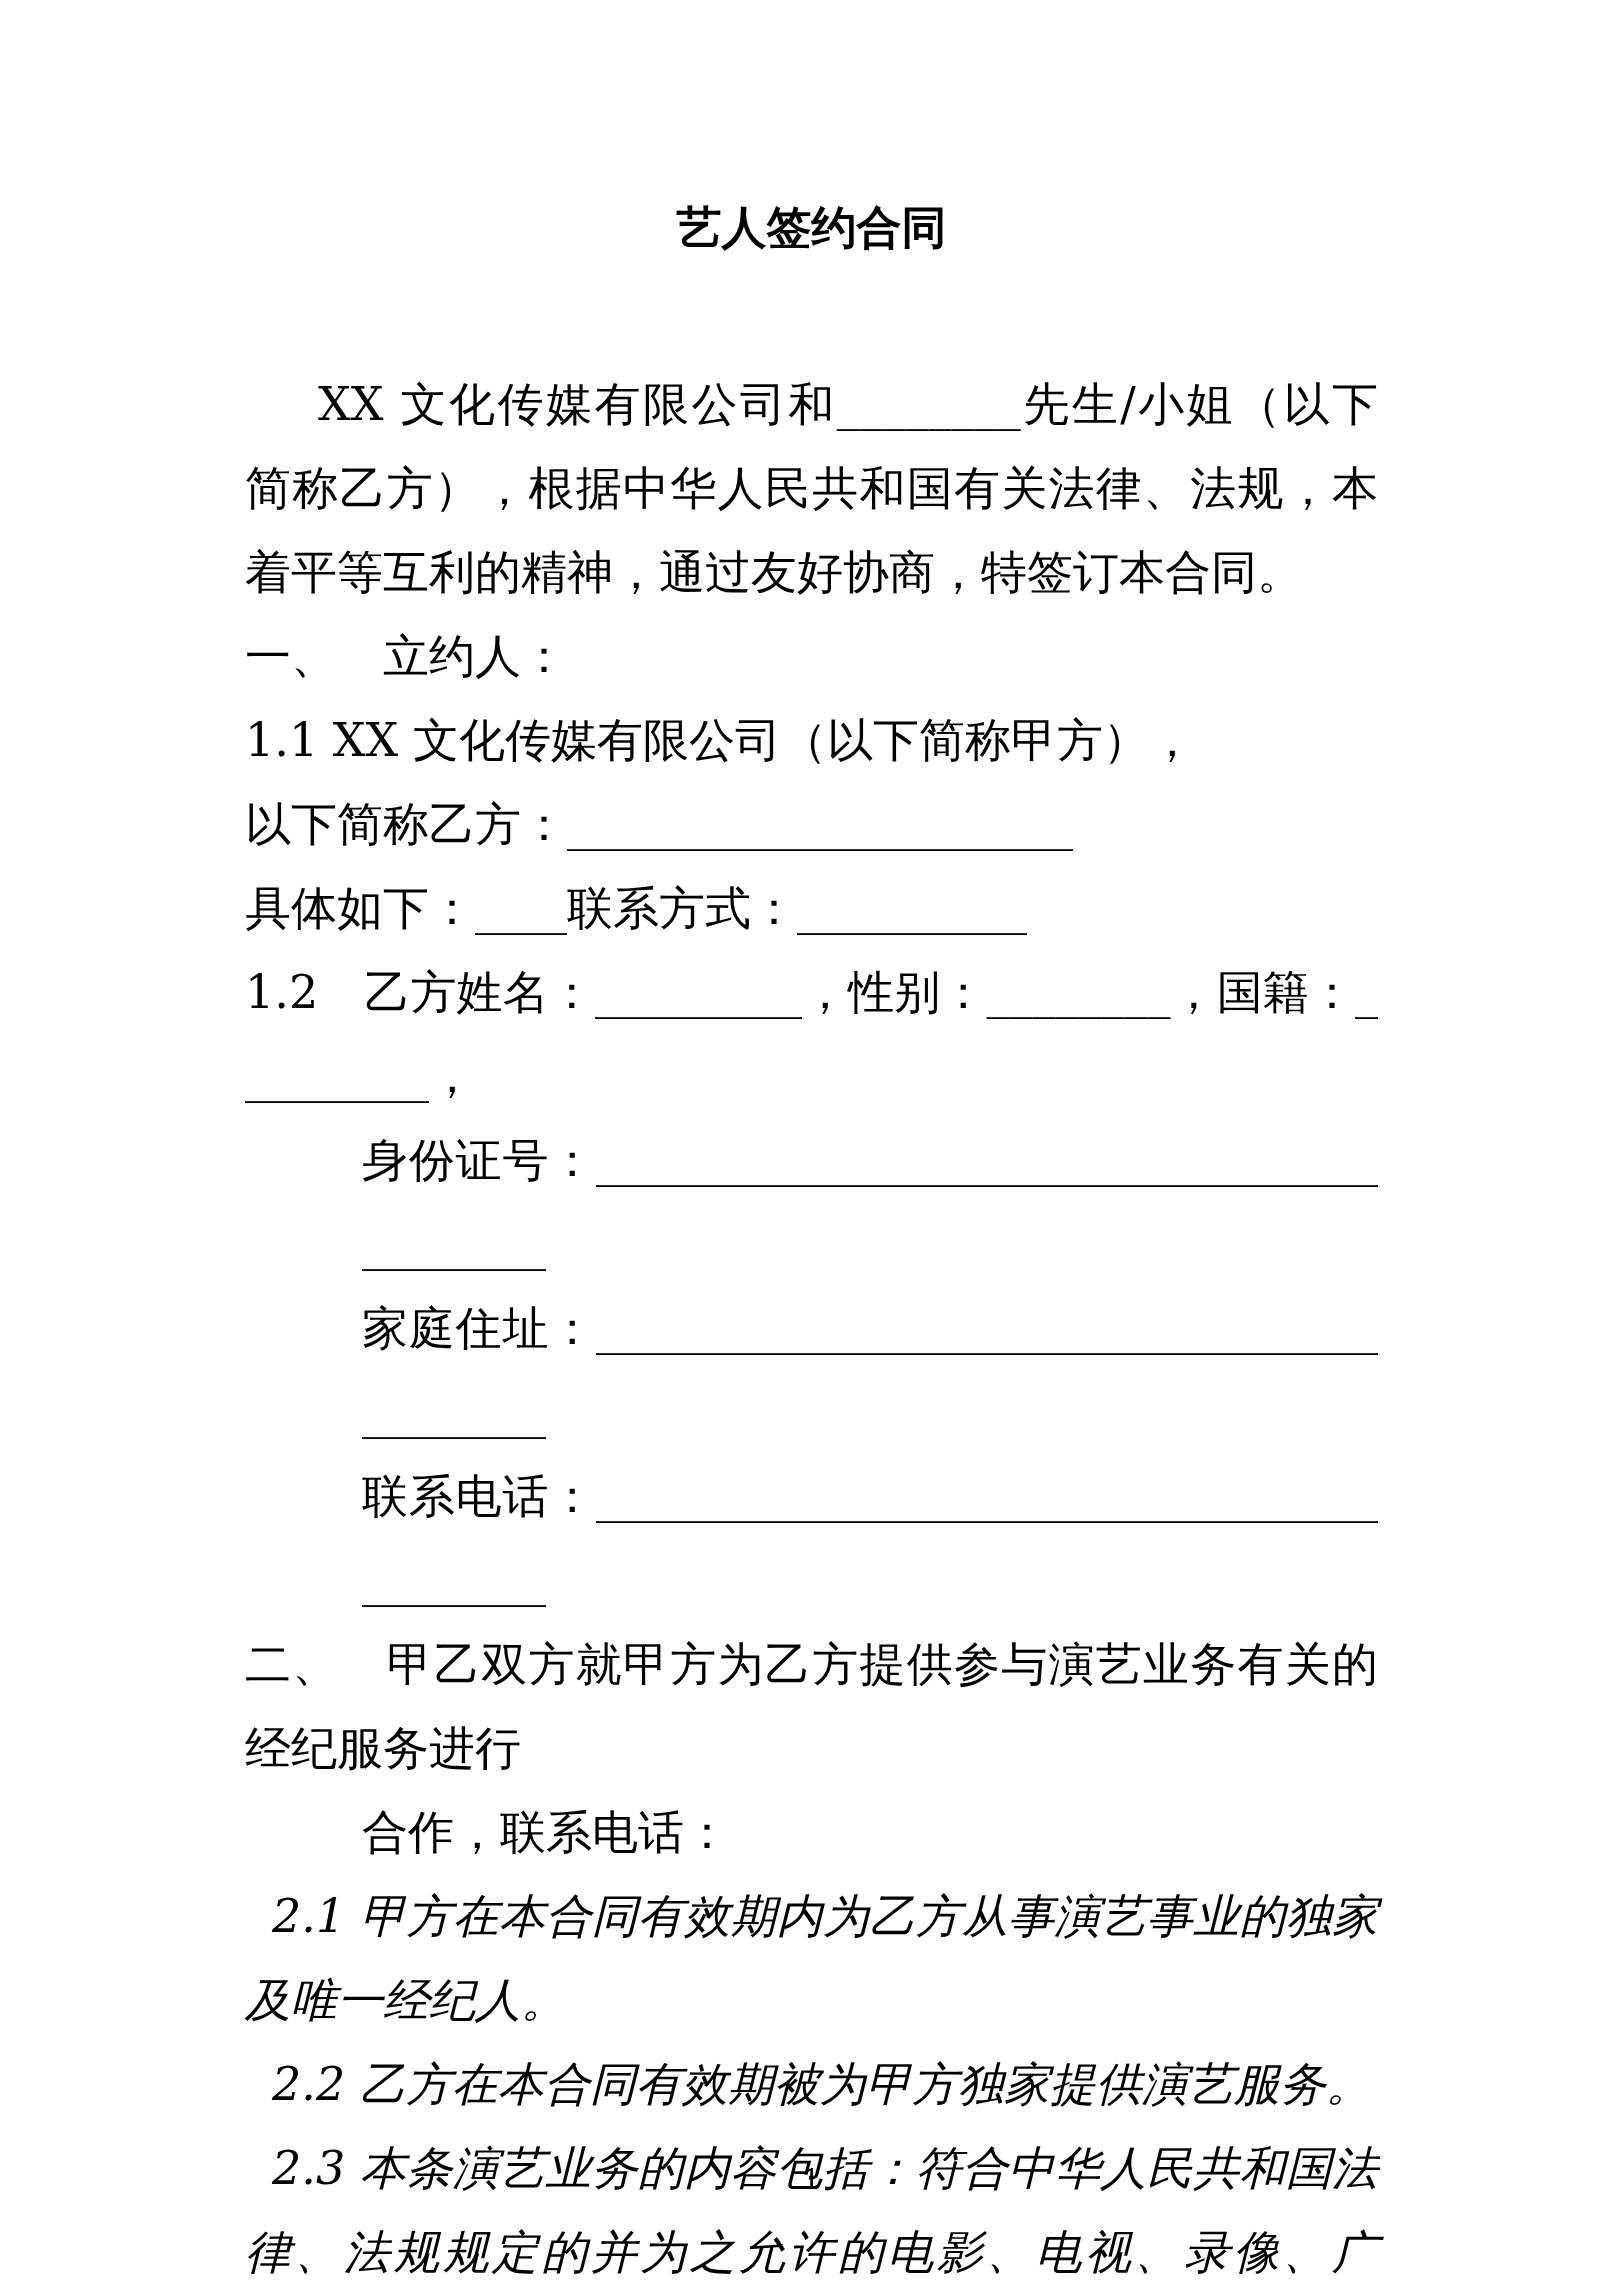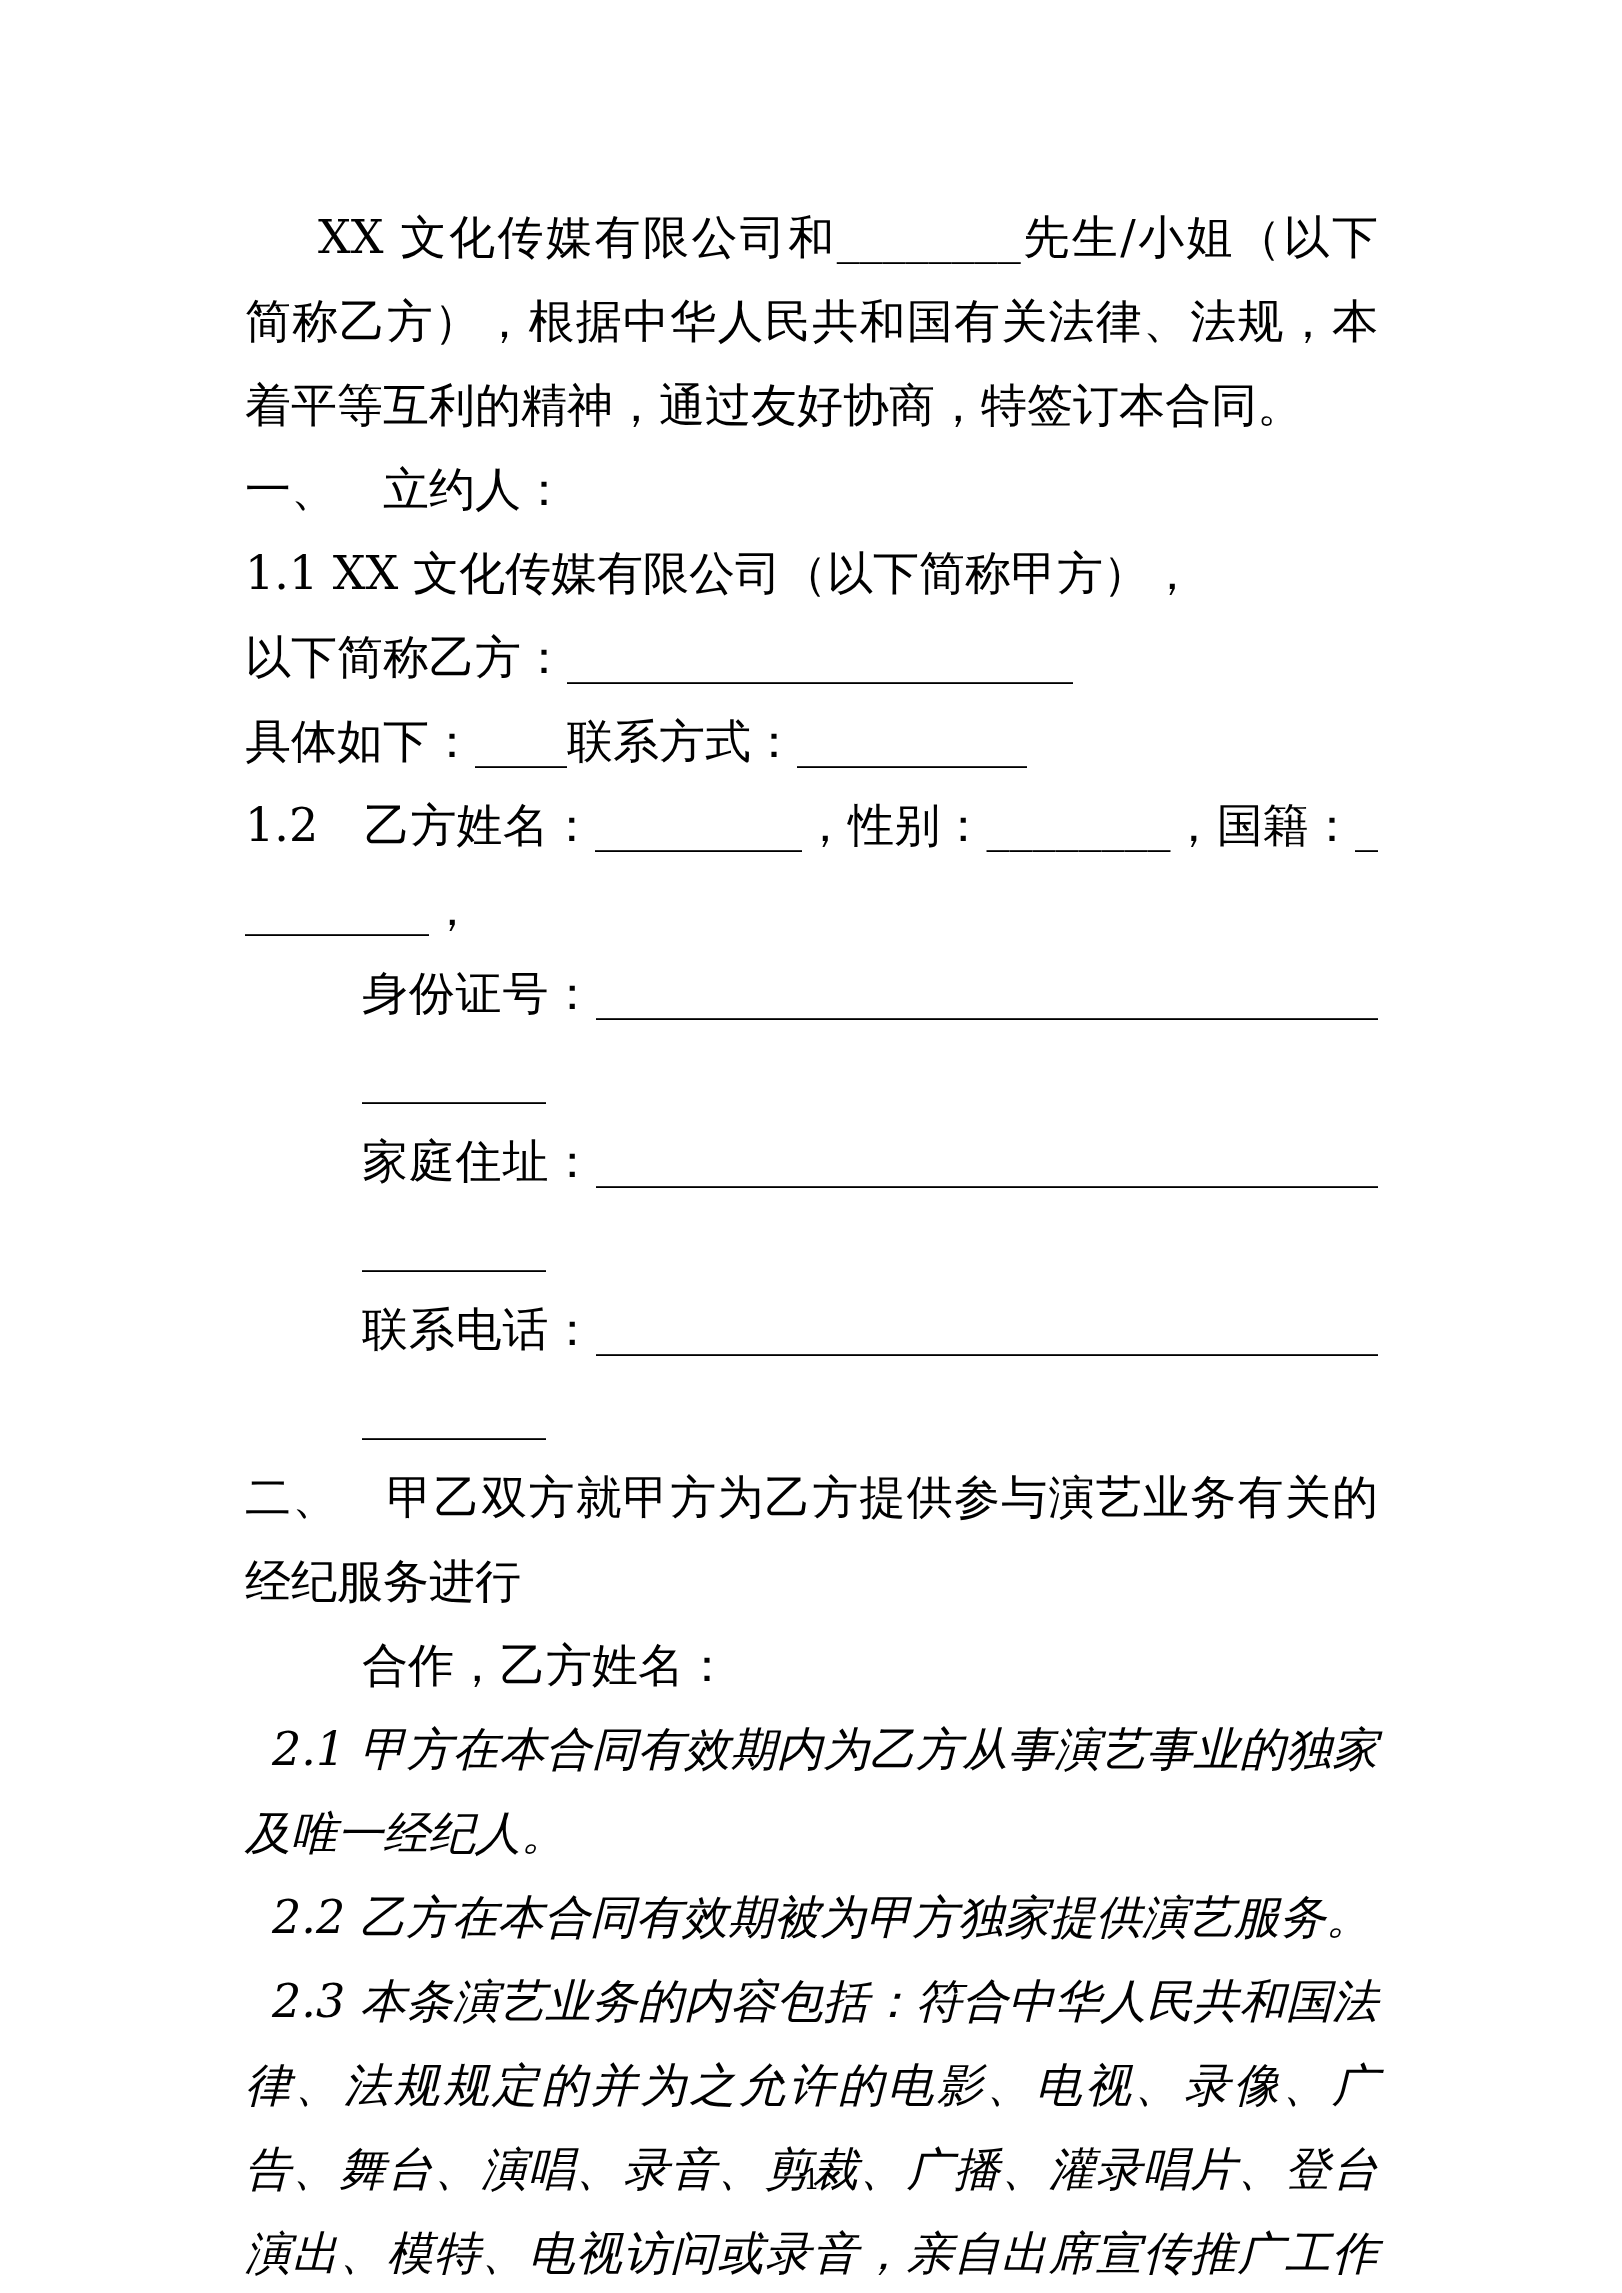--- a/index.html
+++ b/index.html
@@ -50,20 +50,21 @@
     font-size: 27px;
     line-height: 33px;
   }
 </style>
 </head>
 <body>
 
 <div class="page">
   <div class="content">
 
+    <h1 class="doc-title">艺人签约合同</h1>
 
     <p class="para ind2">XX 文化传媒有限公司和________先生/小姐（以下简称乙方），根据中华人民共和国有关法律、法规，本着平等互利的精神，通过友好协商，特签订本合同。</p>
 
     <p class="para">一、　立约人：</p>
 
     <p class="para">1.1 XX 文化传媒有限公司（以下简称甲方），</p>
 
     <p class="para">以下简称乙方：______________________</p>
 
     <p class="para">具体如下：____联系方式：__________</p>
@@ -71,21 +72,21 @@
     <p class="para">1.2　乙方姓名：_________，性别：________，国籍：_________，</p>
 
     <p class="para ml2">身份证号：__________________________________________</p>
 
     <p class="para ml2">家庭住址：__________________________________________</p>
 
     <p class="para ml2">联系电话：__________________________________________</p>
 
     <p class="para">二、　甲乙双方就甲方为乙方提供参与演艺业务有关的经纪服务进行</p>
 
-    <p class="para ml2">合作，乙方姓名：</p>
+    <p class="para ml2">合作，联系电话：</p>
 
     <p class="para ind-half">2.1 甲方在本合同有效期内为乙方从事演艺事业的独家及唯一经纪人。</p>
 
     <p class="para ind-half">2.2 乙方在本合同有效期被为甲方独家提供演艺服务。</p>
 
     <p class="para ind-half">2.3 本条演艺业务的内容包括：符合中华人民共和国法律、法规规定的并为之允许的电影、电视、录像、广告、舞台、演唱、录音、剪裁、广播、灌录唱片、登台演出、模特、电视访问或录音，亲自出席宣传推广工作及有关演艺事业需要的活动。</p>
 
   </div>
 
   <div class="footer-pagenum">1</div>

